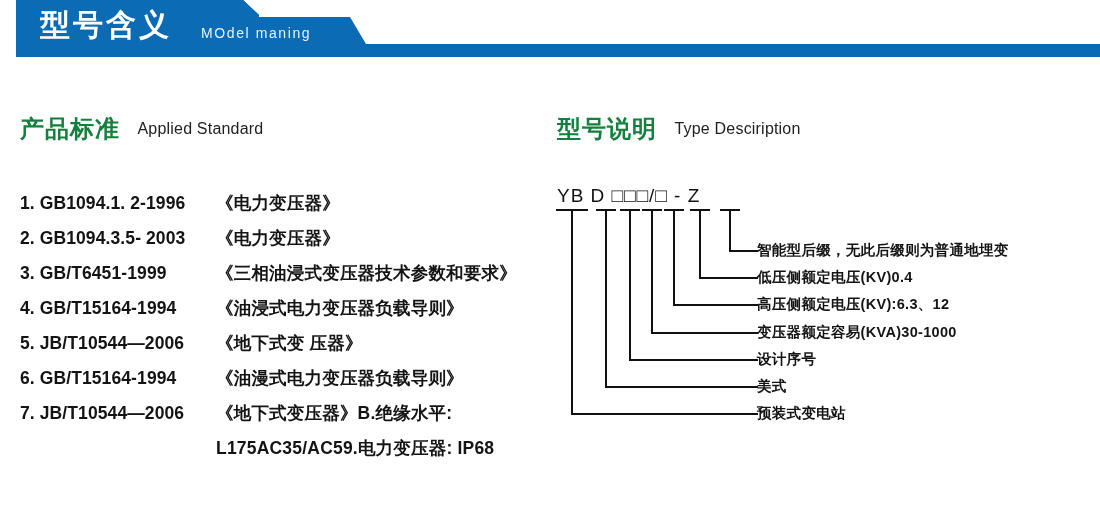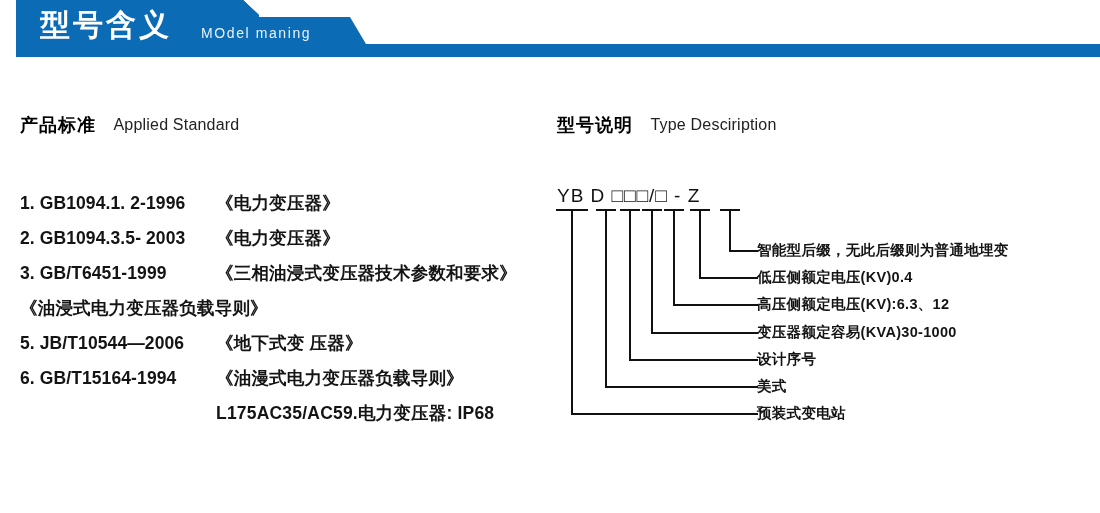--- a/index.html
+++ b/index.html
@@ -50,23 +50,23 @@
     line-height: 18px;
     white-space: nowrap;
   }
 
   
   .sec-head {
     position: absolute;
     white-space: nowrap;
   }
   .sec-head .cn {
-    font-size: 18px;
-    font-weight: bold;
-    color: #000000;
+    font-size: 24px;
+    font-weight: bold;
+    color: #15803d;
     letter-spacing: 1px;
     vertical-align: middle;
   }
   .sec-head .en {
     font-size: 16px;
     color: #222222;
     margin-left: 13px;
     letter-spacing: 0.2px;
     vertical-align: middle;
   }
@@ -169,29 +169,34 @@
   </div>
   <div class="std-row">
     <span class="std-code">2. GB1094.3.5- 2003</span>
     <span class="std-name">《电力变压器》</span>
   </div>
   <div class="std-row">
     <span class="std-code">3. GB/T6451-1999</span>
     <span class="std-name">《三相油浸式变压器技术参数和要求》</span>
   </div>
   <div class="std-row">
+    <span class="std-code">4. GB/T15164-1994</span>
     <span class="std-name">《油浸式电力变压器负载导则》</span>
   </div>
   <div class="std-row">
     <span class="std-code">5. JB/T10544—2006</span>
     <span class="std-name">《地下式变 压器》</span>
   </div>
   <div class="std-row">
     <span class="std-code">6. GB/T15164-1994</span>
     <span class="std-name">《油漫式电力变压器负载导则》</span>
+  </div>
+  <div class="std-row">
+    <span class="std-code">7. JB/T10544—2006</span>
+    <span class="std-name">《地下式变压器》B.绝缘水平:</span>
   </div>
   <div class="std-row cont">
     <span class="std-code"></span>
     <span class="std-name">L175AC35/AC59.电力变压器: IP68</span>
   </div>
 </div>
 
 <div class="diagram">
 
   <div class="code-line">YB D □□□/□ - Z</div>

